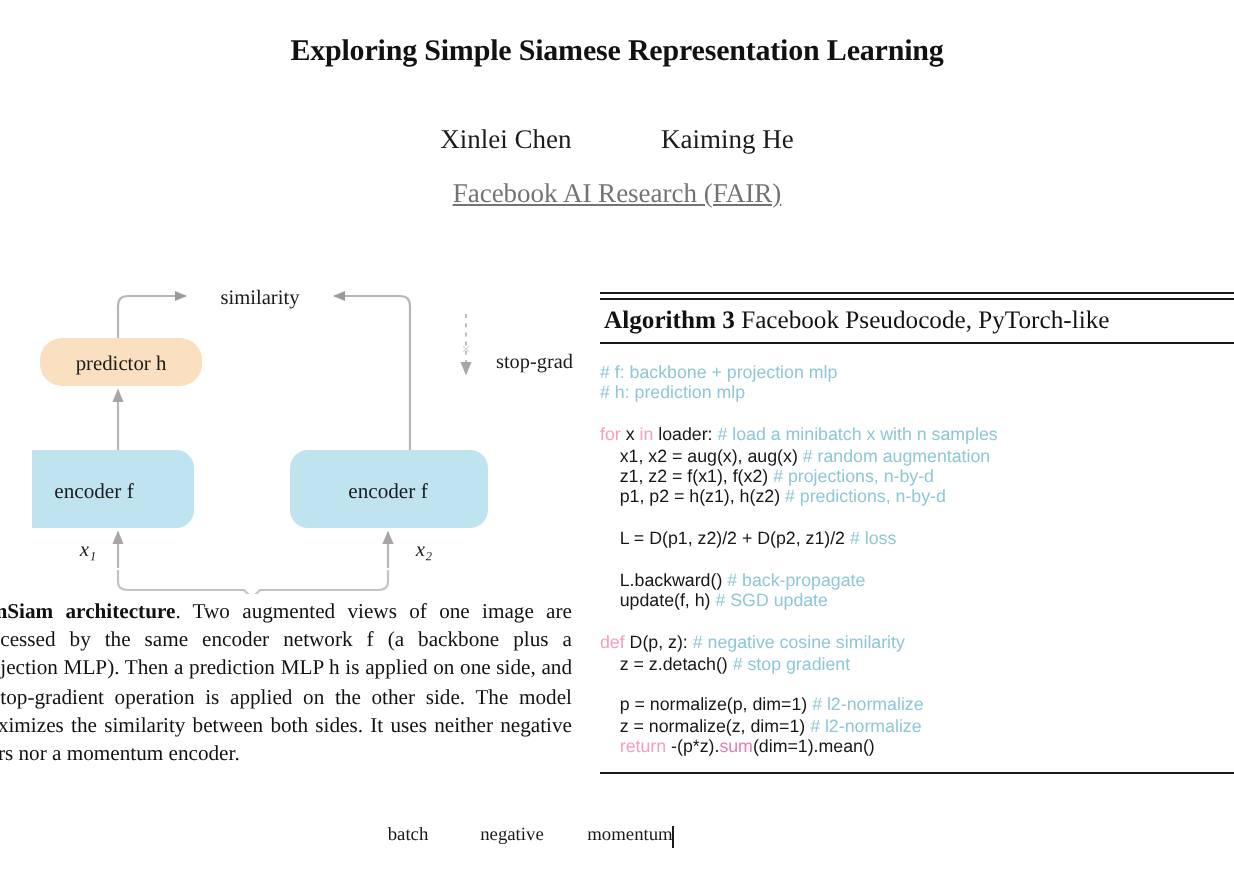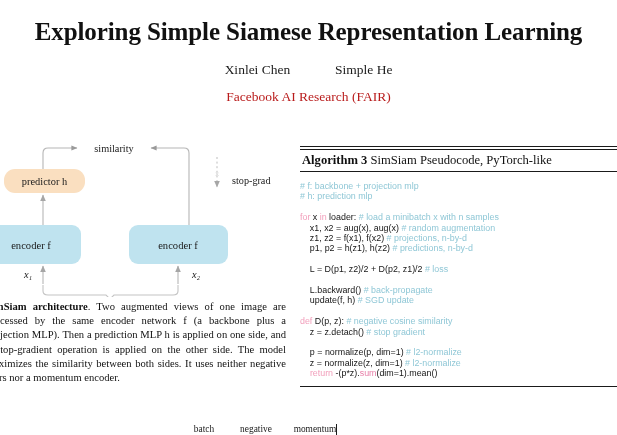--- a/index.html
+++ b/index.html
@@ -16,21 +16,21 @@
     color: #1a1a1a;
   }
 
   
   .paper-title {
     position: absolute;
     left: 0;
     top: 18px;
     width: 617px;
     text-align: center;
-    font-size: 25px;
+    font-size: 15px;
     font-weight: bold;
     letter-spacing: -0.1px;
     color: #111111;
   }
   .authors-row {
     position: absolute;
     left: 0;
     top: 62px;
     width: 617px;
     text-align: center;
@@ -39,27 +39,28 @@
   }
   .author-name { display: inline-block; text-align: right; }
   .author-gap { display: inline-block; width: 38px; }
   .affiliation {
     position: absolute;
     left: 0;
     top: 89px;
     width: 617px;
     text-align: center;
     font-size: 13.5px;
-    color: #b91c1c;
+    color: #737373;
+    text-decoration: underline;
   }
 
   
   .figure-area {
     position: absolute;
-    left: 0;
+    left: 16px;
     top: 137px;
     width: 292px;
     height: 160px;
   }
   .figure-svg { display: block; }
 
   .caption {
     position: absolute;
     left: -14px;
     top: 300px;
@@ -114,21 +115,21 @@
     border-top: 1.4px solid #1a1a1a;
     width: 317px;
     margin-top: 7px;
     height: 0;
   }
 
   
   .bottom-table {
     position: absolute;
     left: 0;
-    top: 424px;
+    top: 413px;
     width: 617px;
     height: 11px;
     overflow: hidden;
   }
   .bottom-table-inner {
     position: absolute;
     left: 181px;
     top: 0;
     font-size: 9.4px;
     color: #1a1a1a;
@@ -148,21 +149,21 @@
   }
 </style>
 </head>
 <body>
 
 <div class="paper-title">Exploring Simple Siamese Representation Learning</div>
 
 <div class="authors-row">
   <span class="author-name">Xinlei Chen</span>
   <span class="author-gap"></span>
-  <span class="author-name">Simple He</span>
+  <span class="author-name">Kaiming He</span>
 </div>
 
 <div class="affiliation">Facebook AI Research (FAIR)</div>
 
 <div class="figure-area">
   <svg class="figure-svg" width="292" height="160" viewBox="0 0 292 160">
     <defs>
       <marker id="ah" markerWidth="7" markerHeight="7" refX="5.6" refY="3" orient="auto" markerUnits="userSpaceOnUse">
         <path d="M0,0.4 L6,3 L0,5.6 z" fill="#9a9a9a"></path>
       </marker>
@@ -223,21 +224,21 @@
   </svg>
 </div>
 
 <div class="caption">
   <b>SimSiam architecture</b><span>. Two augmented views of one image are processed by the same encoder network f (a backbone plus a projection MLP). Then a prediction MLP h is applied on one side, and a stop-gradient operation is applied on the other side. The model maximizes the similarity between both sides. It uses neither negative pairs nor a momentum encoder.</span>
 </div>
 
 <div class="algo-block">
   <div class="algo-rule-top"></div>
   <div class="algo-header">
-    <span class="algo-num">Algorithm 3</span><span> SimSiam Pseudocode, PyTorch-like</span>
+    <span class="algo-num">Algorithm 3</span><span> Facebook Pseudocode, PyTorch-like</span>
   </div>
   <div class="algo-rule-mid"></div>
   <div class="algo-code" id="algo-code"><div><span class="cmt"># f: backbone + projection mlp</span></div><div><span class="cmt"># h: prediction mlp</span></div><span class="blank-line"></span><div><span class="kw">for</span><span> x </span><span class="kw">in</span><span> loader: </span><span class="cmt"># load a minibatch x with n samples</span></div><div><span>    x1, x2 = aug(x), aug(x) </span><span class="cmt"># random augmentation</span></div><div><span>    z1, z2 = f(x1), f(x2) </span><span class="cmt"># projections, n-by-d</span></div><div><span>    p1, p2 = h(z1), h(z2) </span><span class="cmt"># predictions, n-by-d</span></div><span class="blank-line"></span><div><span>    L = D(p1, z2)/2 + D(p2, z1)/2 </span><span class="cmt"># loss</span></div><span class="blank-line"></span><div><span>    L.backward() </span><span class="cmt"># back-propagate</span></div><div><span>    update(f, h) </span><span class="cmt"># SGD update</span></div><span class="blank-line"></span><div><span class="kw">def</span><span> D(p, z): </span><span class="cmt"># negative cosine similarity</span></div><div><span>    z = z.detach() </span><span class="cmt"># stop gradient</span></div><span class="blank-line"></span><div><span>    p = normalize(p, dim=1) </span><span class="cmt"># l2-normalize</span></div><div><span>    z = normalize(z, dim=1) </span><span class="cmt"># l2-normalize</span></div><div><span>    </span><span class="kw">return</span><span> -(p*z).</span><span class="fn">sum</span><span>(dim=1).mean()</span></div></div>
   <div class="algo-rule-bot"></div>
 </div>
 
 <div class="bottom-table">
   <div class="bottom-table-inner" id="bottom-table-inner"><span class="bt-cell bt-batch">batch</span><span class="bt-cell bt-neg">negative</span><span class="bt-cell bt-mom">momentum</span></div>
   <div class="bt-divider"></div>
 </div>

